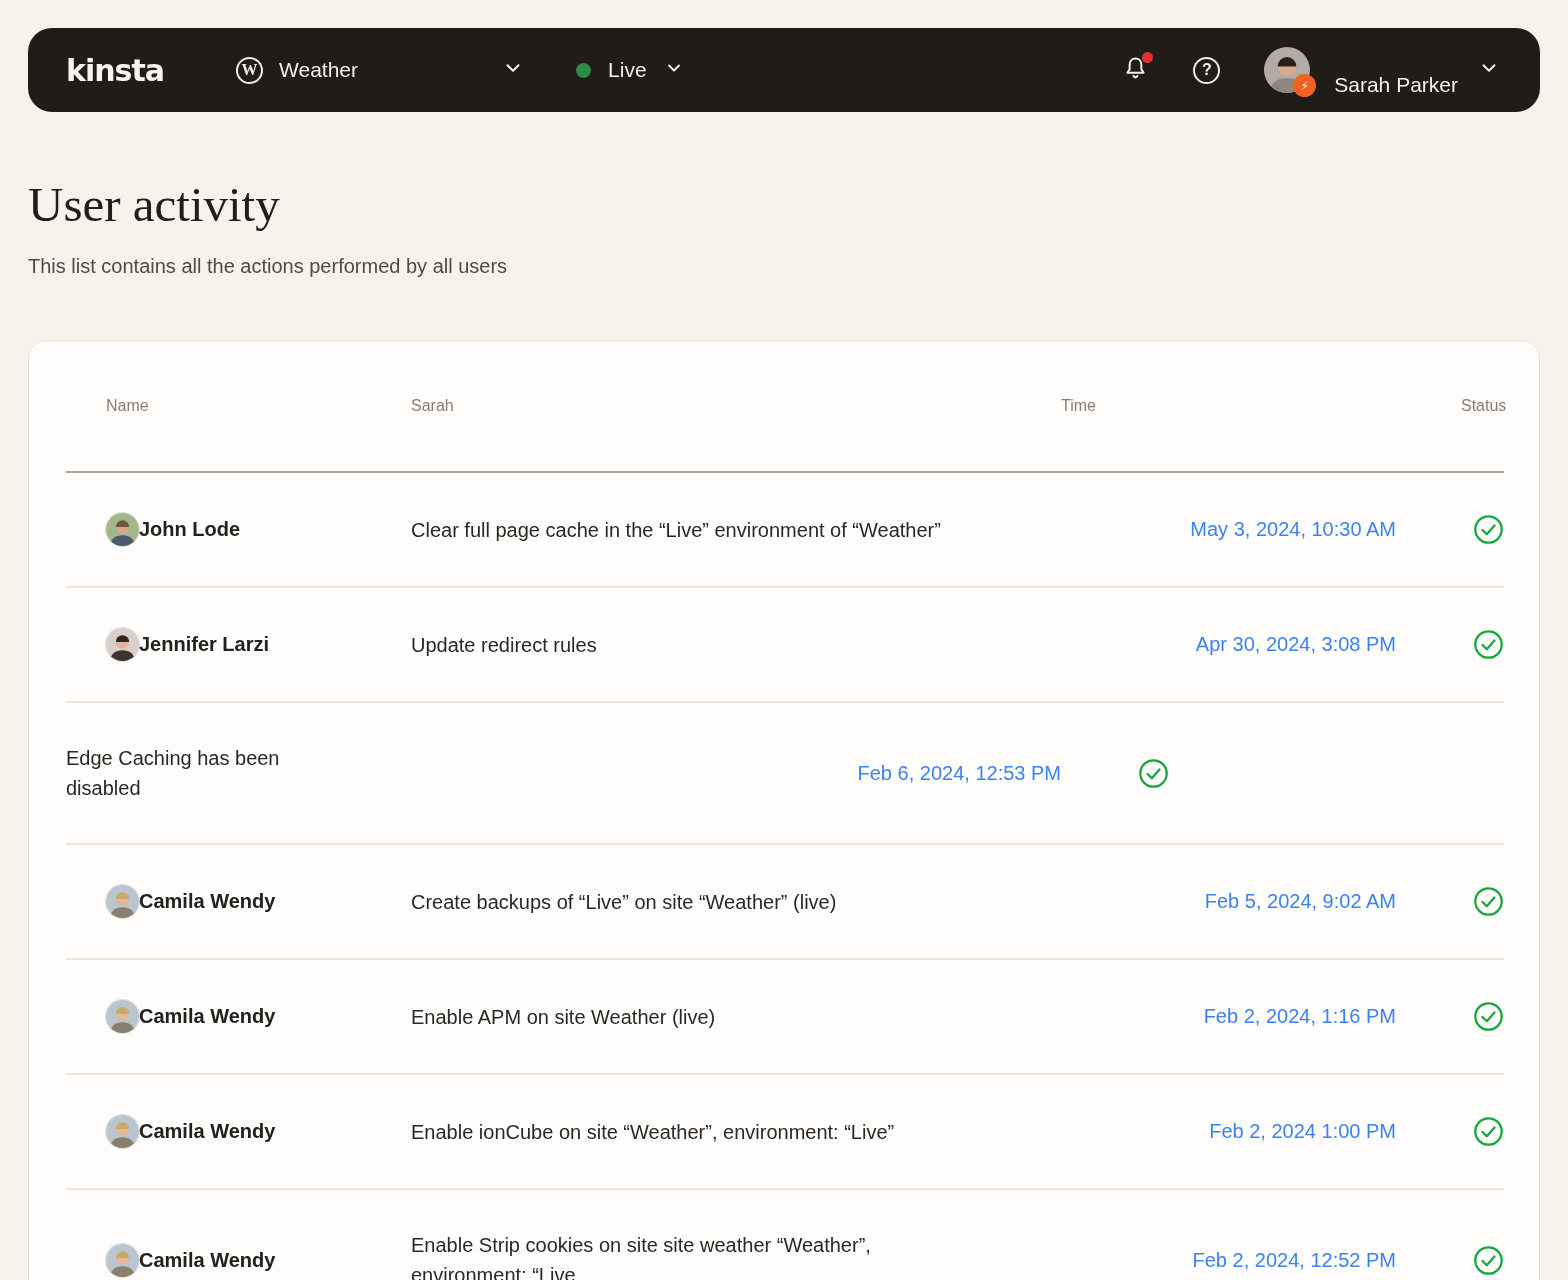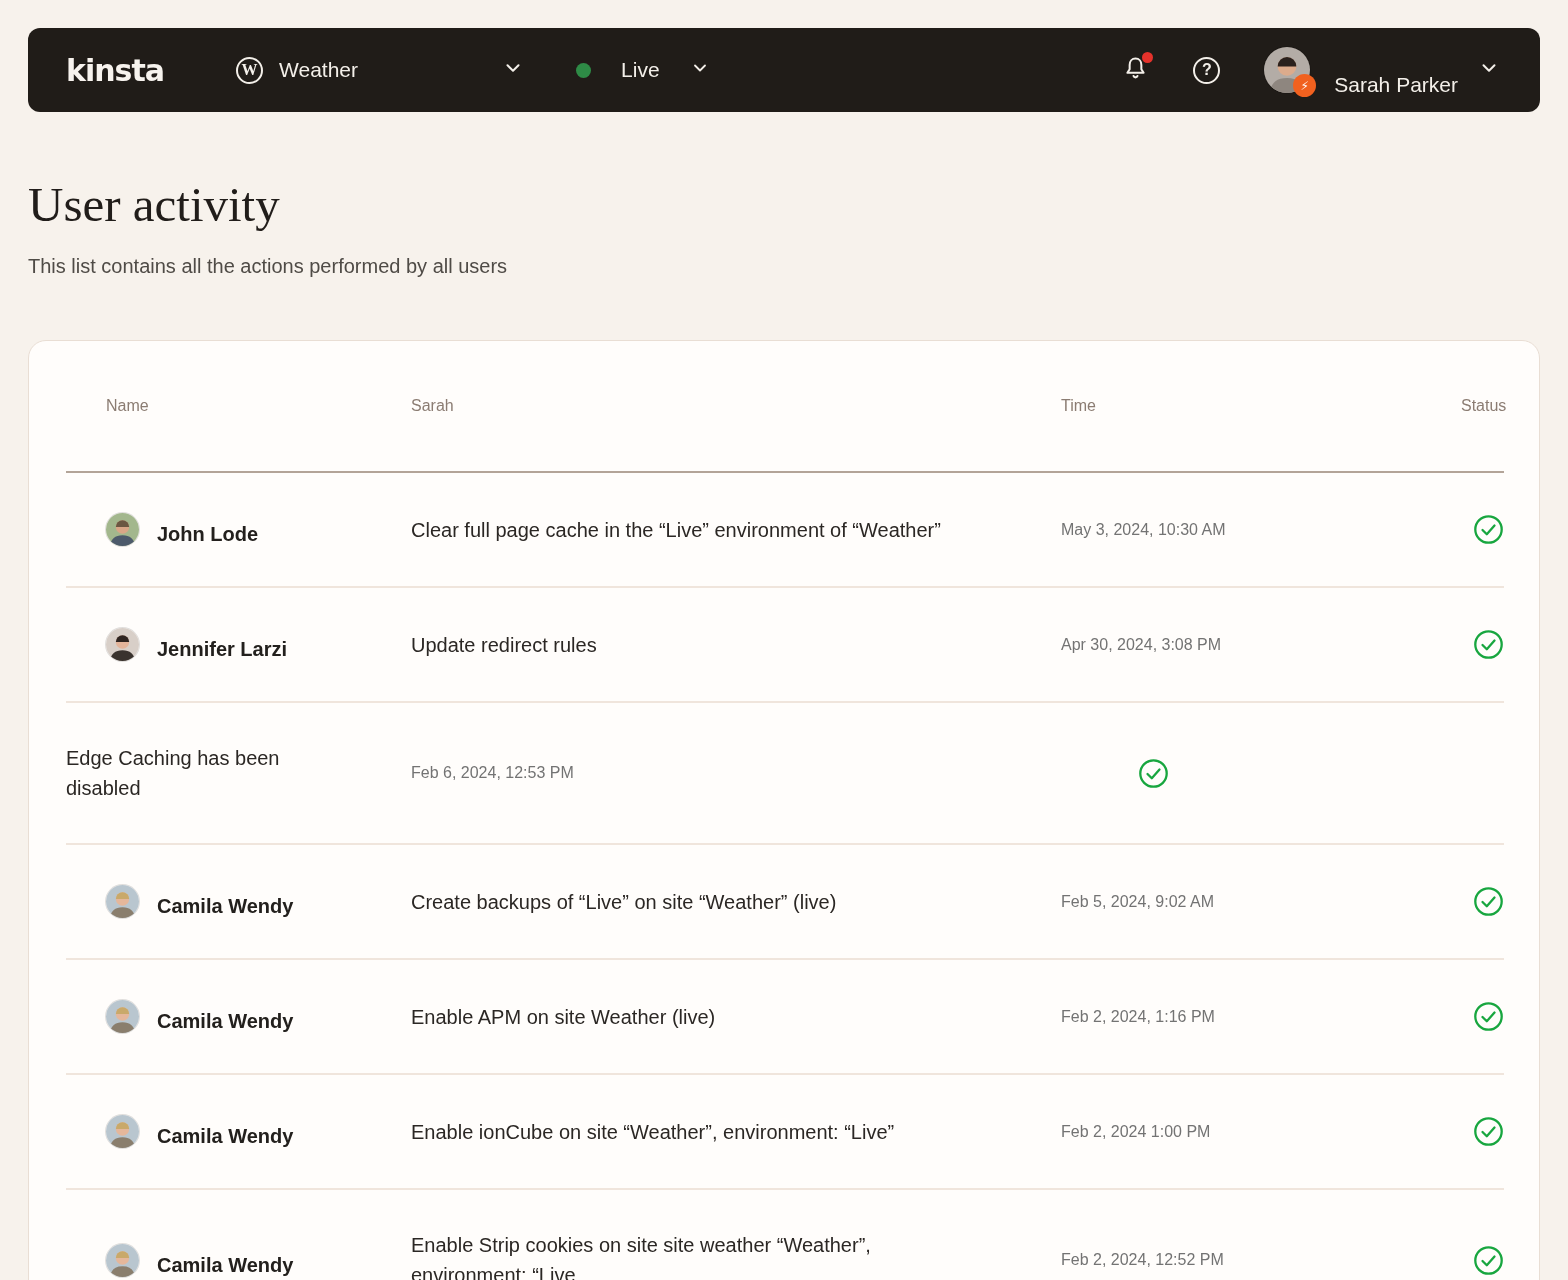--- a/index.html
+++ b/index.html
@@ -8,21 +8,21 @@
     background: #f7f2ec;
     font-family: "Liberation Sans", "DejaVu Sans", sans-serif;
     color: #2b2724;
   }
 
   
   .navbar {
     margin: 28px 28px 0 28px;
     height: 84px;
     background: #201c18;
-    border-radius: 12px;
+    border-radius: 24px;
     display: flex;
     align-items: center;
     padding: 0 40px 0 38px;
     color: #f3efe9;
   }
   .logo {
     font-size: 30px; font-weight: 800; letter-spacing: -1px;
     color: #f7f3ee; cursor: pointer; font-family: "DejaVu Sans", sans-serif;
   }
   .nav-btn {
@@ -31,21 +31,21 @@
     font-family: inherit; font-size: 21px;
   }
   .site-selector { margin-left: 72px; width: 288px; justify-content: space-between; }
   .site-selector .sel-left { display: flex; align-items: center; gap: 16px; }
   .wp-icon {
     width: 27px; height: 27px; border: 2px solid #f3efe9; border-radius: 50%;
     display: inline-flex; align-items: center; justify-content: center;
     font-family: "Liberation Serif", serif; font-size: 16px; font-weight: 700;
     line-height: 1;
   }
-  .env-selector { margin-left: 52px; gap: 30px; }
+  .env-selector { margin-left: 52px; gap: 17px; }
   .env-dot { width: 15px; height: 15px; border-radius: 50%; background: #2e8b46; display: inline-block; }
   .chev { display: inline-block; }
   .nav-right { margin-left: auto; display: flex; align-items: center; gap: 44px; }
   .icon-btn { position: relative; background: transparent; border: none; cursor: pointer; color: #f3efe9; display: flex; }
   .notif-dot {
     position: absolute; top: -3px; right: -4px; width: 11px; height: 11px;
     border-radius: 50%; background: #e5322b;
   }
   .help-circle {
     width: 27px; height: 27px; border: 2px solid #f3efe9; border-radius: 50%;
@@ -91,25 +91,25 @@
     grid-template-columns: 345px 650px 335px 110px;
     align-items: center;
   }
   .thead { height: 130px; }
   .th { font-size: 16px; color: #8b7c72; }
   .th-name { padding-left: 40px; }
   .th-status { padding-left: 65px; }
   .rows-wrap { border-top: 2px solid #b3a498; }
   .row { padding: 40px 0; }
   .row + .row { border-top: 2px solid #f0e5dc; }
-  .cell-name { padding-left: 40px; display: flex; align-items: flex-end; gap: 18px; }
+  .cell-name { padding-left: 40px; display: flex; align-items: center; }
   .row-avatar { width: 33px; height: 33px; flex: 0 0 33px; }
   .name-text { font-size: 20px; font-weight: 700; color: #23201d; }
   .cell-action { font-size: 20px; line-height: 30px; color: #2b2724; padding-right: 92px; }
-  .cell-time { font-size: 16px; color: #737373; }
+  .cell-time { font-size: 20px; color: #3b82f6; text-align: right; }
   .cell-status { padding-left: 77px; display: flex; align-items: center; }
   .check-icon { display: block; }
 </style>
 </head>
 <body>
 
 <header class="navbar">
   <div class="logo">kinsta</div>
 
   <button class="nav-btn site-selector">

